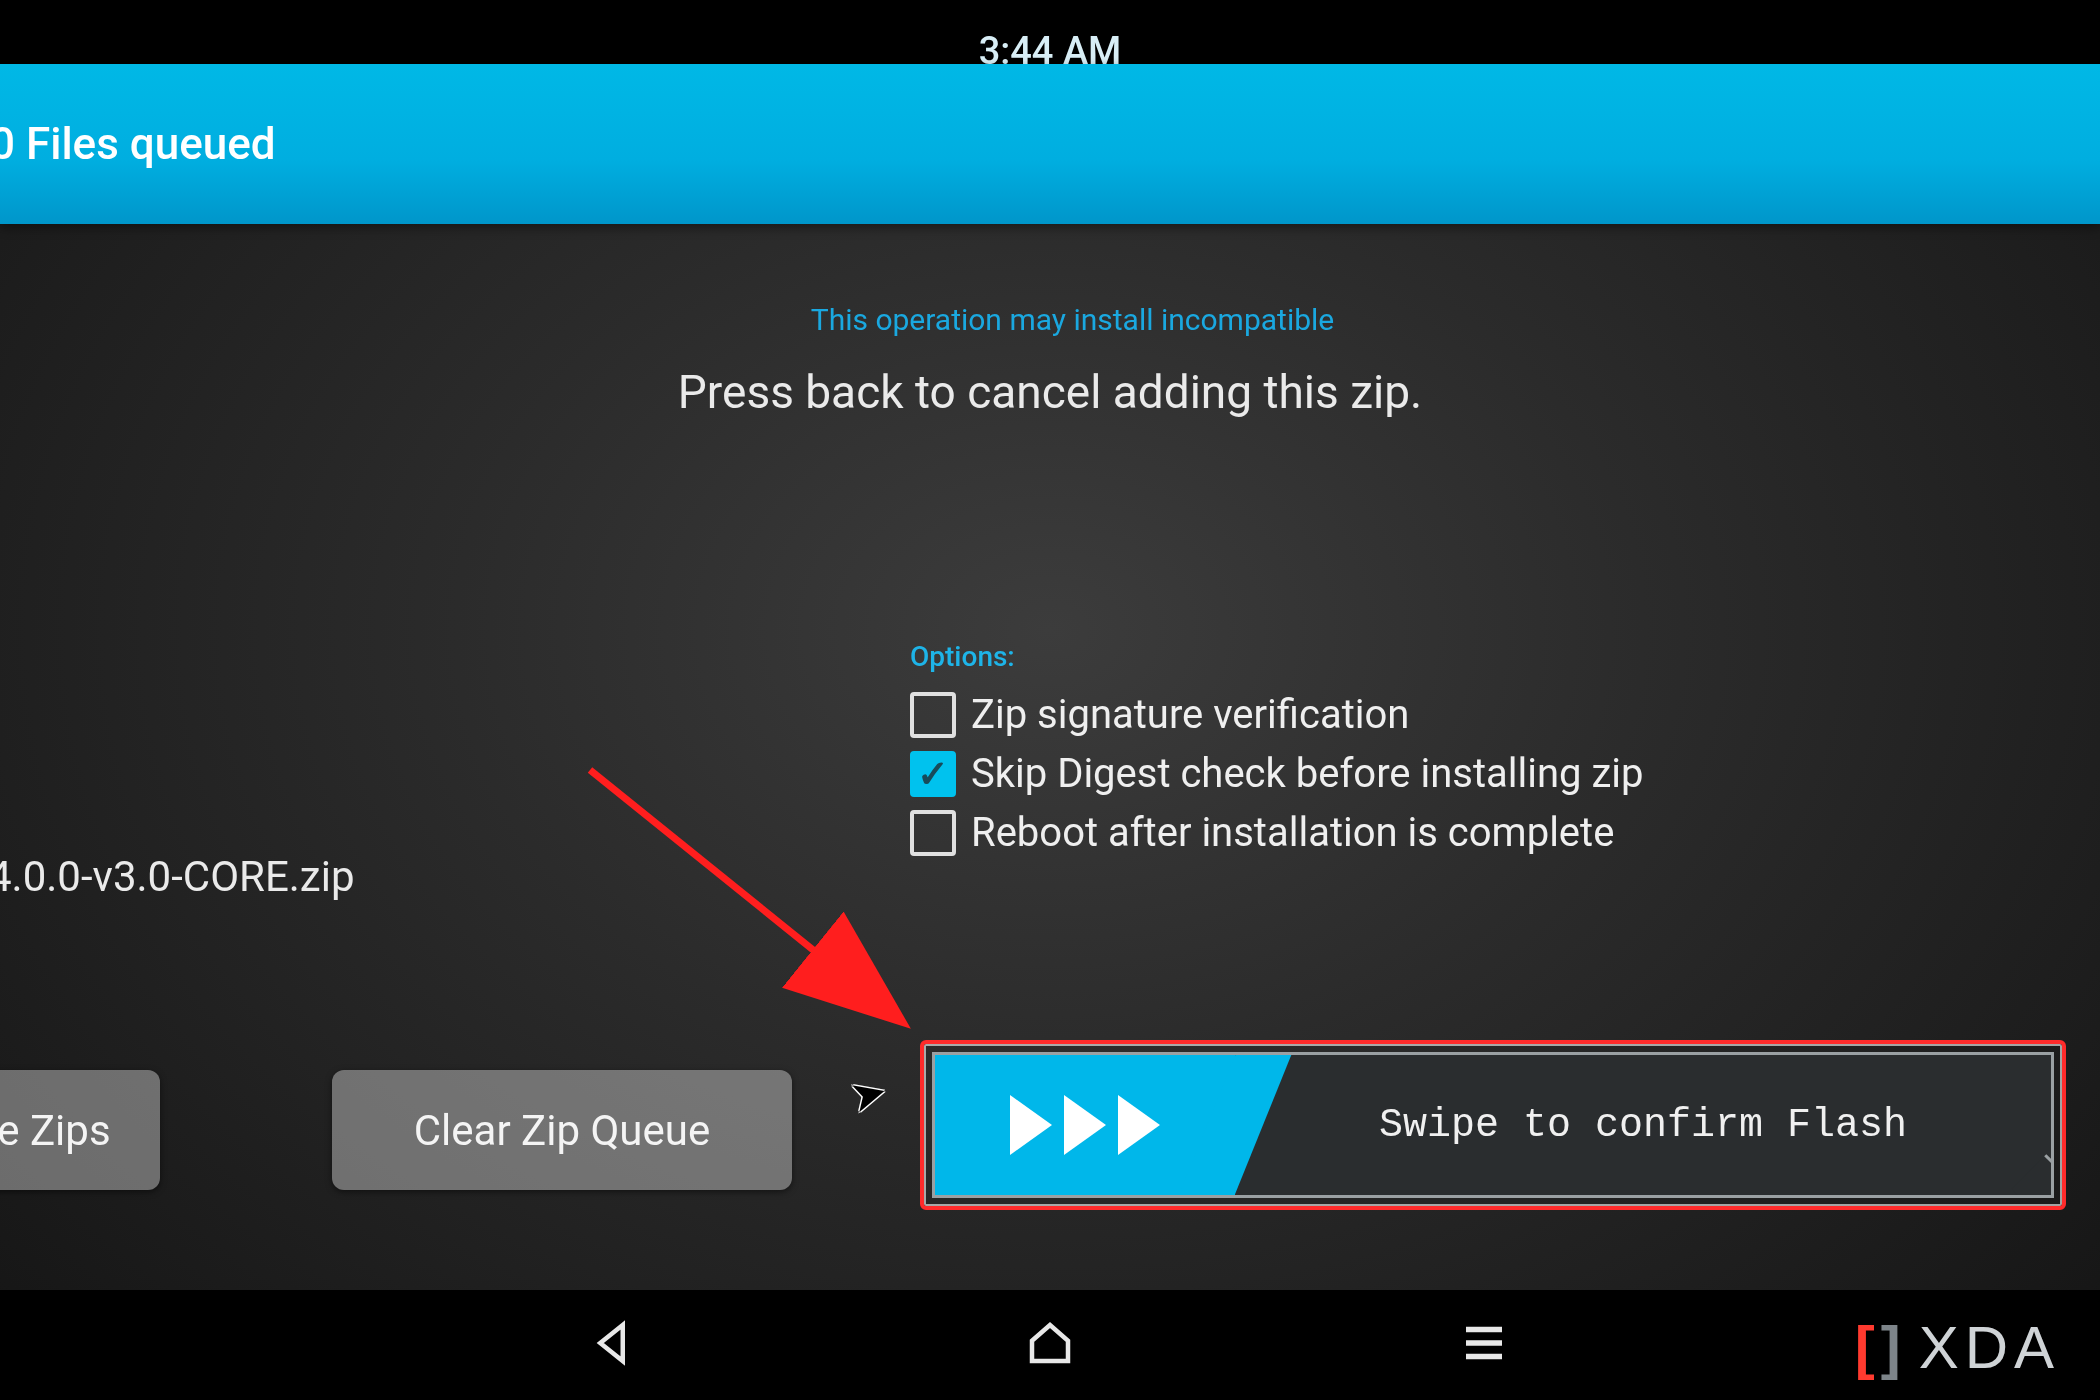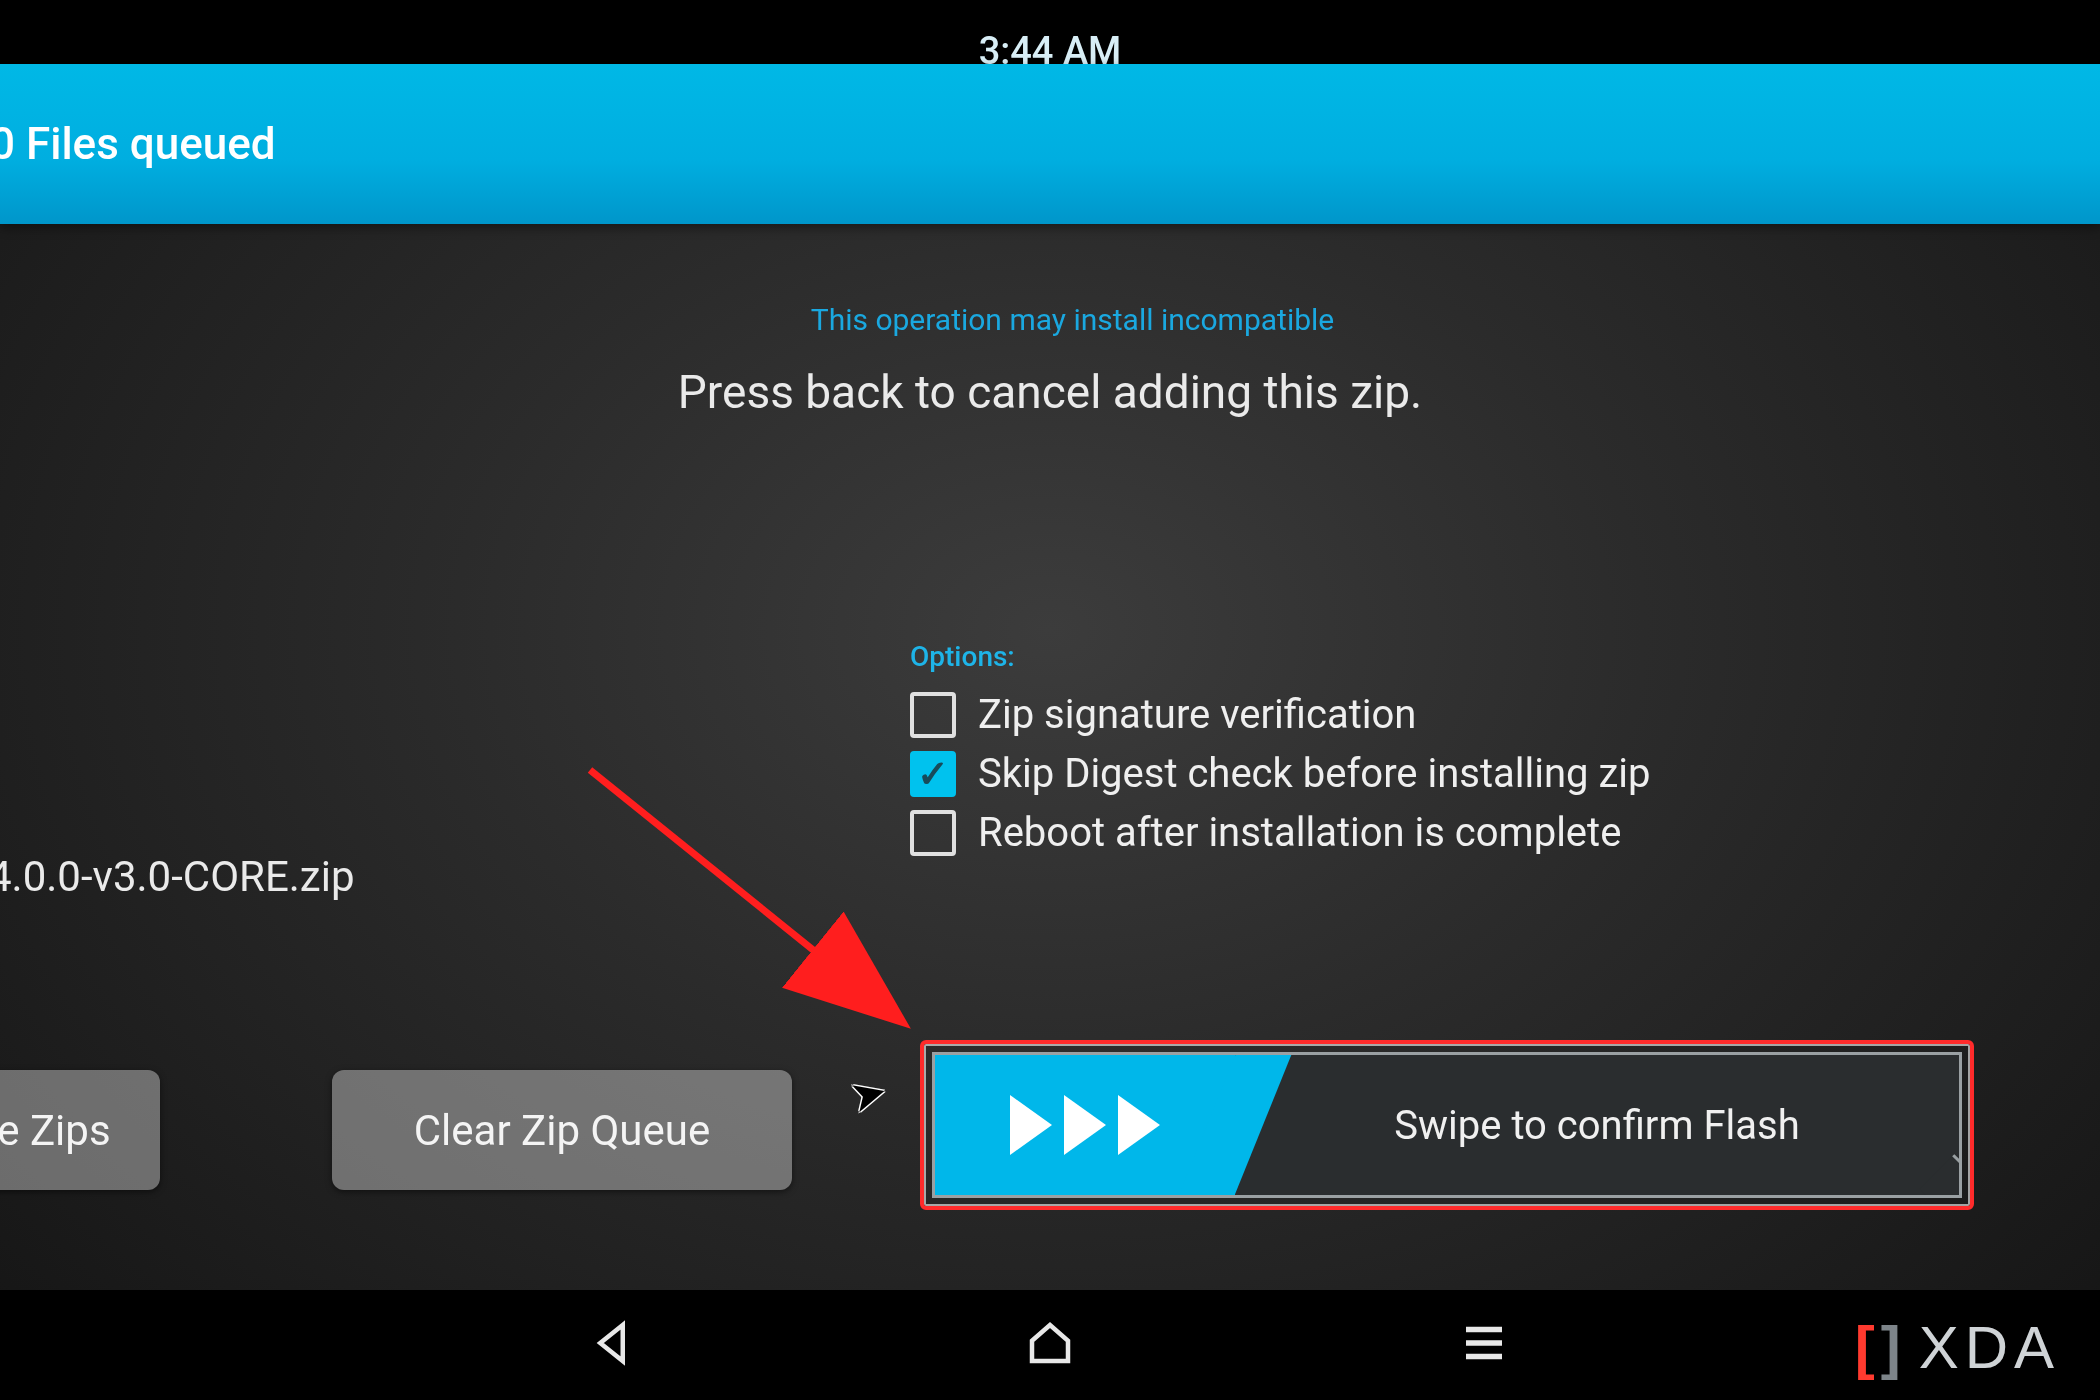--- a/index.html
+++ b/index.html
@@ -27,21 +27,21 @@
   .warning-block {
     position:absolute; top:300px; left:0; right:0;
     text-align:center;
   }
   .warning-line { color:#1aa8e0; font-size:30px; line-height:1.35; font-weight:400;margin-left:45px; }
   .cancel-line { margin-top:24px; color:#eaeaea; font-size:46px; }
   .options-block {
     position:absolute; top:640px; left:910px;
   }
   .options-title { color:#1eb4e8; font-size:28px; font-weight:500; margin-bottom:18px; }
-  .opt-row { display:flex; align-items:center; gap:22px; margin:12px 0; }
+  .opt-row { display:flex; align-items:center; gap:15px; margin:12px 0; }
   .checkbox {
     width:46px; height:46px; border:4px solid #e0e0e0; border-radius:4px;
     display:flex; align-items:center; justify-content:center; flex-shrink:0;
   }
   .checkbox.checked { background:#00c2ee; border-color:#00c2ee; }
   .checkbox.checked::after { content:"✓"; color:#174b5a; font-size:38px; font-weight:900; }
   .opt-label { color:#efefef; font-size:40px; }
   .filename {
     position:absolute; top:852px; left:-12px; color:#eaeaea; font-size:42px;
   }
@@ -51,23 +51,24 @@
     box-shadow: 0 2px 6px rgba(0,0,0,0.5);
   }
   .btn-more { top:1070px; left:-90px; width:250px; }
   .btn-clear { top:1070px; left:332px; width:460px; }
   .cursor {
     position:absolute; top:1068px; left:850px; color:#000; font-size:44px;
     text-shadow: 1px 1px 0 #fff, -1px -1px 0 #fff, 1px -1px 0 #fff, -1px 1px 0 #fff;
     transform: rotate(-15deg);
   }
   .slider-wrap {
-    position:absolute; top:1040px; left:920px; width:1054px; height:170px;
+    position:absolute; top:1040px; left:920px; width:1146px; height:170px;
     border:4px solid #ff2b2b; border-radius:6px; padding:8px;
     box-shadow: 0 0 0 2px rgba(255,255,255,0.6) inset;
+    font-family: Liberation Mono, monospace;
   }
   .slider {
     position:relative; width:100%; height:100%;
     background:#2a2d2f; border:3px solid #9aa0a3; overflow:hidden;
   }
   
   .slider::after {
     content:""; position:absolute; right:-1px; bottom:-1px; width:46px; height:46px;
     background:#2a2d2f; border-top:3px solid #9aa0a3; transform:rotate(45deg) translate(23px,0);
   }

